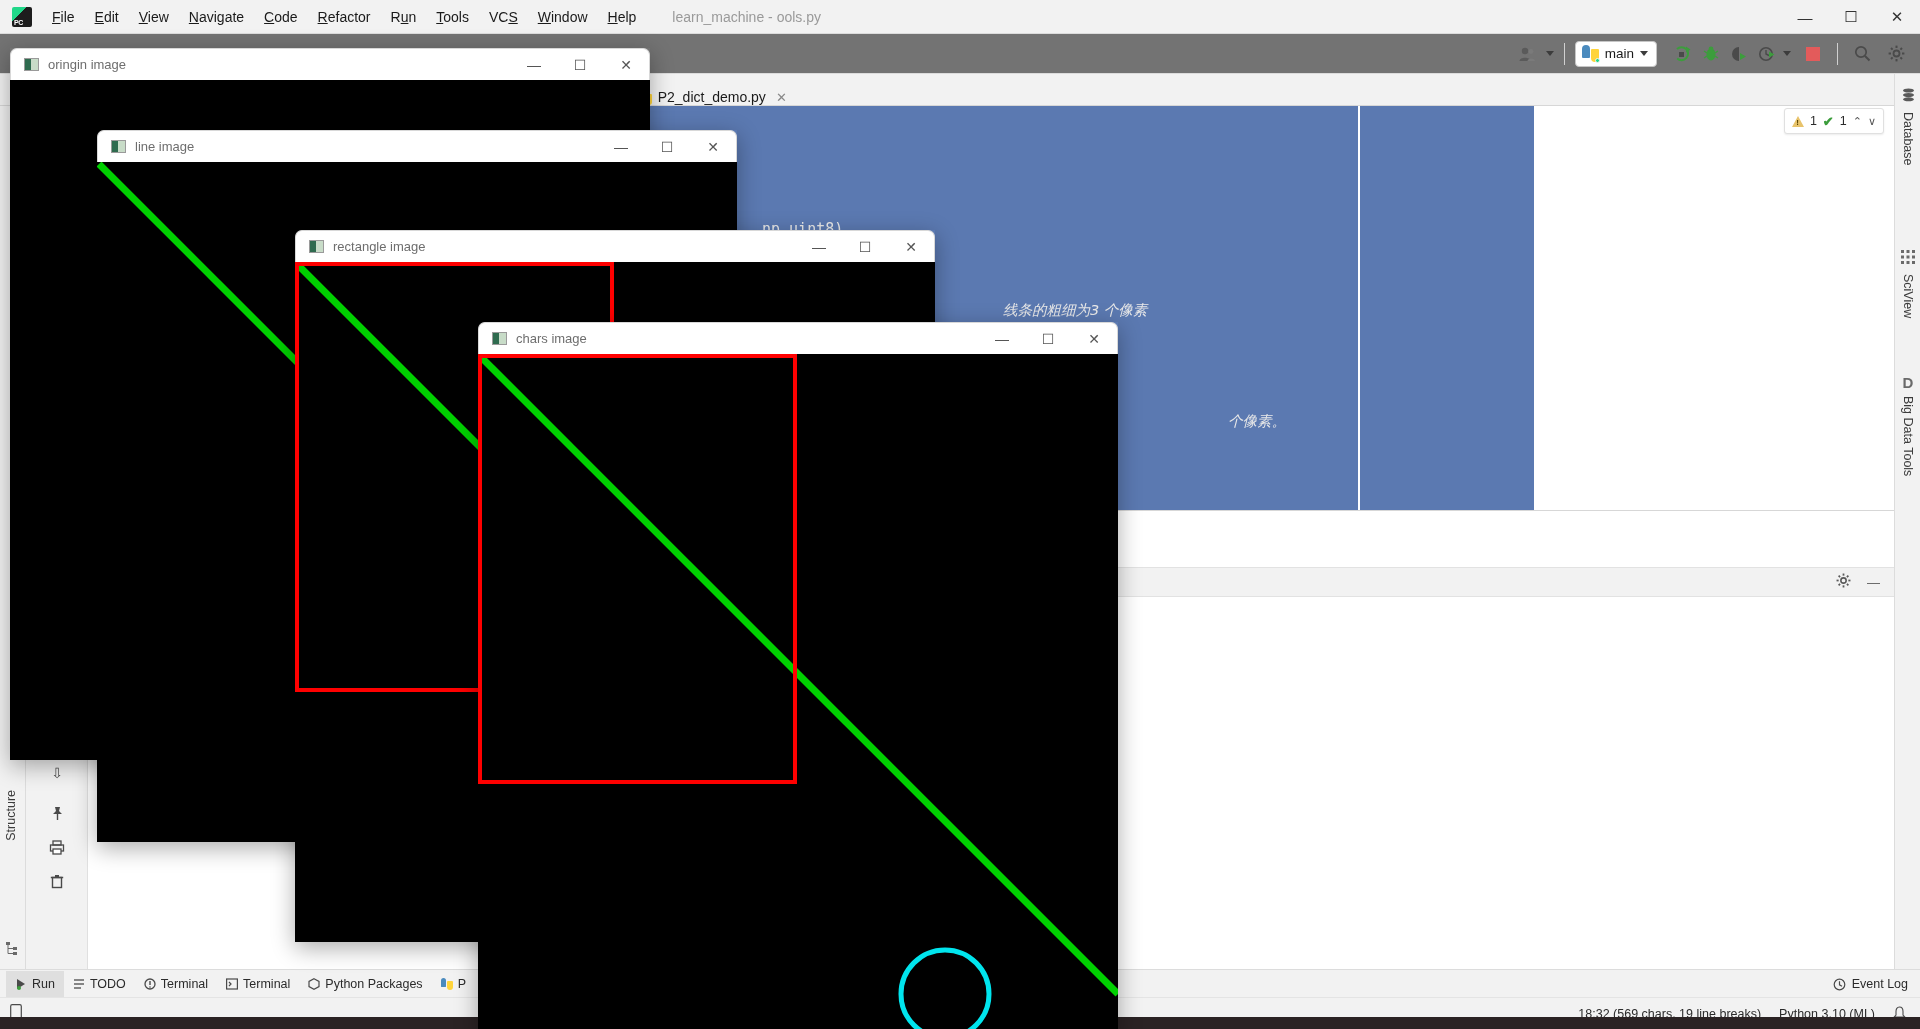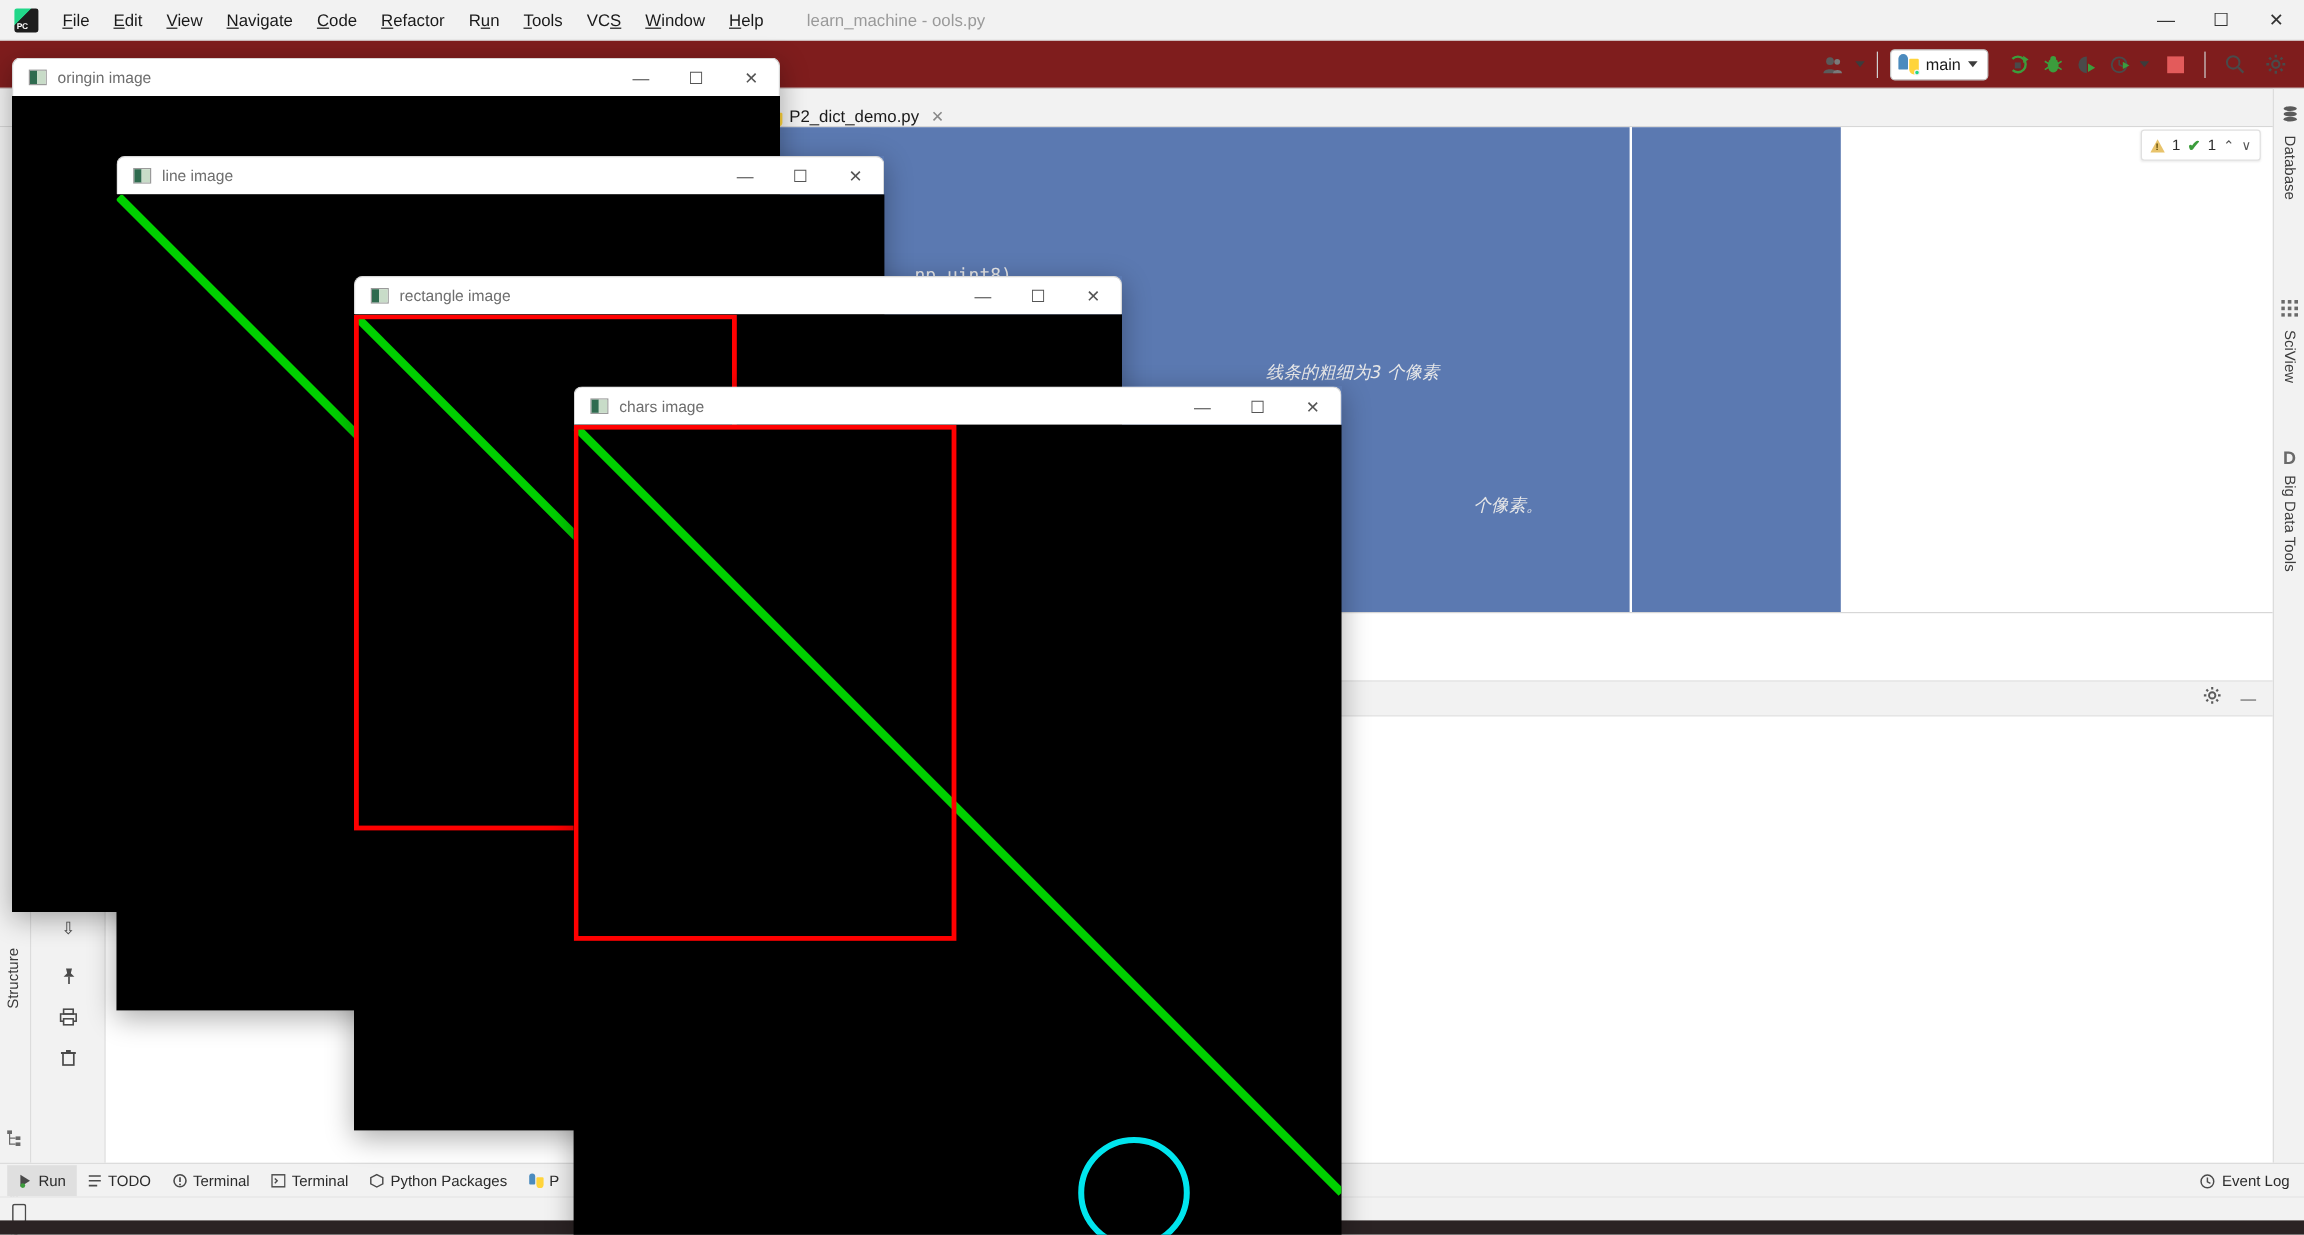--- a/index.html
+++ b/index.html
@@ -39,21 +39,21 @@
     position: absolute; right: 0; top: 0; height: 34px; display: flex;
   }
   .win-ctrl {
     width: 46px; height: 34px; display: flex; align-items: center; justify-content: center;
     font-size: 15px; color: #333; cursor: default;
   }
 
   
   .toolbar {
     position: absolute; left: 0; top: 34px; width: 1920px; height: 40px;
-    background: #7f1d1d; border-bottom: 1px solid #dcdcdc;
+    background: #737373; border-bottom: 1px solid #dcdcdc;
     display: flex; align-items: center; justify-content: flex-end;
     padding-right: 10px;
   }
   .tb-sep { width: 1px; height: 22px; background: #d0d0d0; margin: 0 10px; }
   .tb-btn {
     width: 28px; height: 28px; display: flex; align-items: center; justify-content: center;
     cursor: default; border-radius: 3px;
   }
   .runcfg {
     display: flex; align-items: center; gap: 6px;
@@ -364,21 +364,21 @@
         </span>
       <span>P2_dict_demo.py</span>
       <span class="x">✕</span>
     </div>
   </div>
 
   <div class="editor-area"></div>
   <div class="editor-sel"></div>
   <div class="editor-sel2"></div>
   <div class="code-line" style="left:762px; top:220px;">np.uint8)</div>
-  <div class="zh-line" style="left:1055px; top:301px;">线条的粗细为3 个像素</div>
+  <div class="zh-line" style="left:1003px; top:301px;">线条的粗细为3 个像素</div>
   <div class="zh-line" style="left:1228px; top:412px;">个像素。</div>
   <div class="gutter-mark" style="left:1878px; top:535px;"></div>
 
   <div class="inspect-widget">
     <span class="warn-tri"></span>
     <span>1</span>
     <span class="chk">✔</span>
     <span>1</span>
     <span class="chev">⌃</span>
     <span class="chev">∨</span>
@@ -545,20 +545,30 @@
       <span>Event Log</span>
     </div>
   </div>
 
   <div class="statusbar">
     <span style="margin-left:10px;">
       <svg width="12" height="16" viewBox="0 0 12 16">
           <rect x="0.7" y="0.7" width="10.6" height="14.6" rx="1.5" fill="none" stroke="#4a4a4a" stroke-width="1.2"></rect>
         </svg>
     </span>
+    <div class="sb-right">
+      <span>18:32 (569 chars, 19 line breaks)</span>
+      <span>Python 3.10 (ML)</span>
+      <span>
+        <svg width="13" height="14" viewBox="0 0 13 14">
+            <path d="M6.5 1 C9 1 10 3 10 5.5 L10 9 L11.8 11 L1.2 11 L3 9 L3 5.5 C3 3 4 1 6.5 1 Z" fill="none" stroke="#4a4a4a" stroke-width="1.1"></path>
+            <path d="M5 11.8 A1.6 1.6 0 0 0 8 11.8" fill="none" stroke="#4a4a4a" stroke-width="1.1"></path>
+          </svg>
+      </span>
+    </div>
   </div>
 
   <div class="taskbar"></div>
 
   <div class="cvwin" style="left:10px; top:48px; width:640px;">
     <div class="cvwin-title">
       <span class="cv-icon"></span>
       <span class="ttl">oringin image</span>
       <span class="cvwin-btns">
         <span class="cvbtn">—</span>

